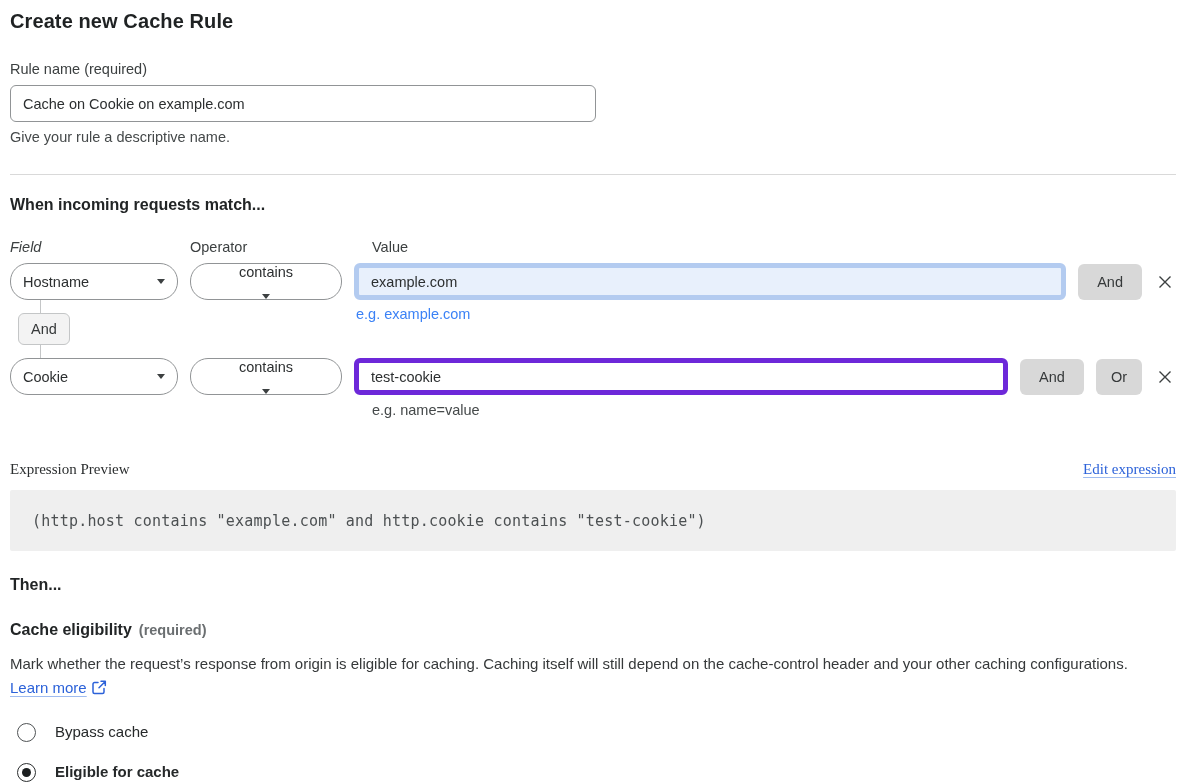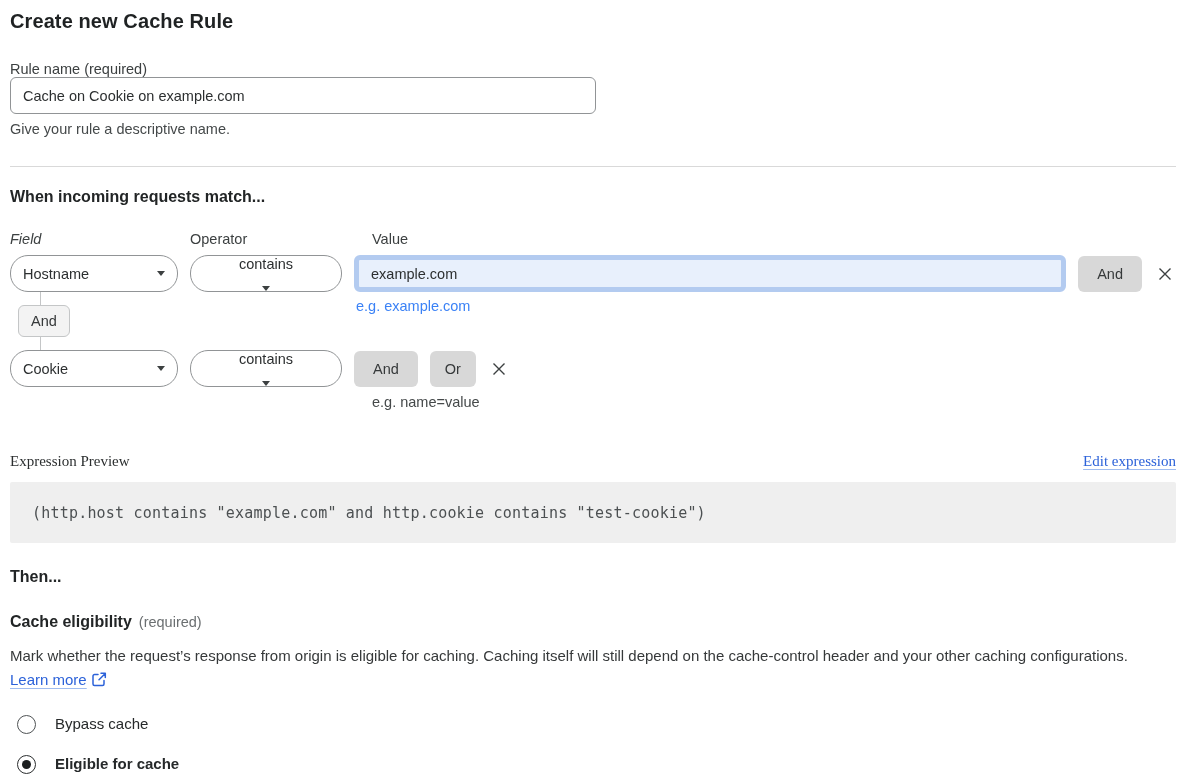--- a/index.html
+++ b/index.html
@@ -11,21 +11,21 @@
     padding: 6px 24px 0 10px;
     overflow: hidden;
   }
   .page-title {
     font-size: 20px; font-weight: 700; color: #1f2223;
     margin-top: 4px; letter-spacing: .1px;
   }
   
   .field-label { font-size: 14.5px; color: #3c4041; margin-top: 28px; }
   .rule-name-input {
-    display: block; 
+    display: block; margin-top: 8px;
     width: 586px; height: 37px;
     border: 1px solid #919496; border-radius: 6px;
     padding: 0 12px; font-size: 14.5px; color: #2c2f30;
     font-family: "Liberation Sans", "DejaVu Sans", sans-serif;
     background: #fff; outline: none;
   }
   .helper { font-size: 14.5px; color: #45494a; margin-top: 7px; }
   hr.section-divider {
     border: none; border-top: 1px solid #d9d9d9;
     margin-top: 29px;
@@ -97,21 +97,21 @@
   .link { color: #2c62d9; font-size: 15px; text-decoration: underline; text-decoration-color: #9fbcf0; text-underline-offset: 3px; cursor: pointer; }
   .expr-block {
     margin-top: 12px; background: #efefef; border-radius: 2px;
     height: 61px; display: flex; align-items: center; padding: 0 22px;
     font-family: "DejaVu Sans Mono", "Liberation Mono", monospace;
     font-size: 15px; color: #4c5052; letter-spacing: .2px;
   }
   
   .then-heading { font-size: 16px; font-weight: 700; color: #222526; margin-top: 25px; }
   .elig-heading { margin-top: 27px; font-size: 16px; font-weight: 700; color: #222526; }
-  .elig-heading .req { font-weight: 400; font-size: 14.5px; color: #6b6f71; margin-left: 7px; }
+  .elig-heading .req { font-weight: 700; font-size: 14.5px; color: #6b6f71; margin-left: 7px; }
   .elig-desc { margin-top: 13px; font-size: 15px; line-height: 24px; color: #36393a; max-width: 1160px; }
   .ext-icon { margin-left: 5px; vertical-align: -2px; }
   
   .radio-row { display: flex; align-items: flex-start; margin-top: 23px; cursor: pointer; }
   .radio-row + .radio-row { margin-top: 21px; }
   .radio-dot {
     width: 19px; height: 19px; border-radius: 50%;
     border: 1.5px solid #4f5355; background: #fff;
     display: flex; align-items: center; justify-content: center;
     margin-left: 7px; flex: 0 0 auto;
@@ -168,20 +168,21 @@
 
 <div class="cond-row" style="margin-top:0;">
   <div class="select-box w-field">
     <span>Cookie</span>
     <span class="caret"></span>
   </div>
   <div class="select-box w-operator">
     <span>contains</span>
     <span class="caret"></span>
   </div>
+  <input class="value-input" type="text" value="test-cookie" style="">
   <button class="chip-btn and">And</button>
   <button class="chip-btn or">Or</button>
   <button class="close-btn">
     <svg width="18" height="18" viewBox="0 0 18 18">
       <path d="M3.5 3.5 L14.5 14.5 M14.5 3.5 L3.5 14.5" stroke="#3c4041" stroke-width="1.4" fill="none"></path>
     </svg>
   </button>
 </div>
 <div class="hint-row2">e.g. name=value</div>
 

